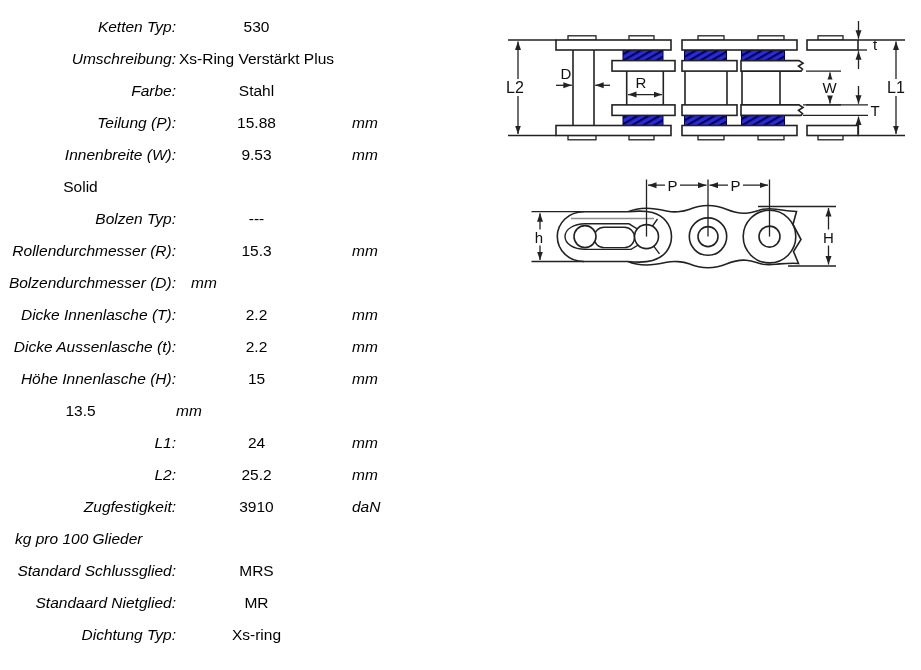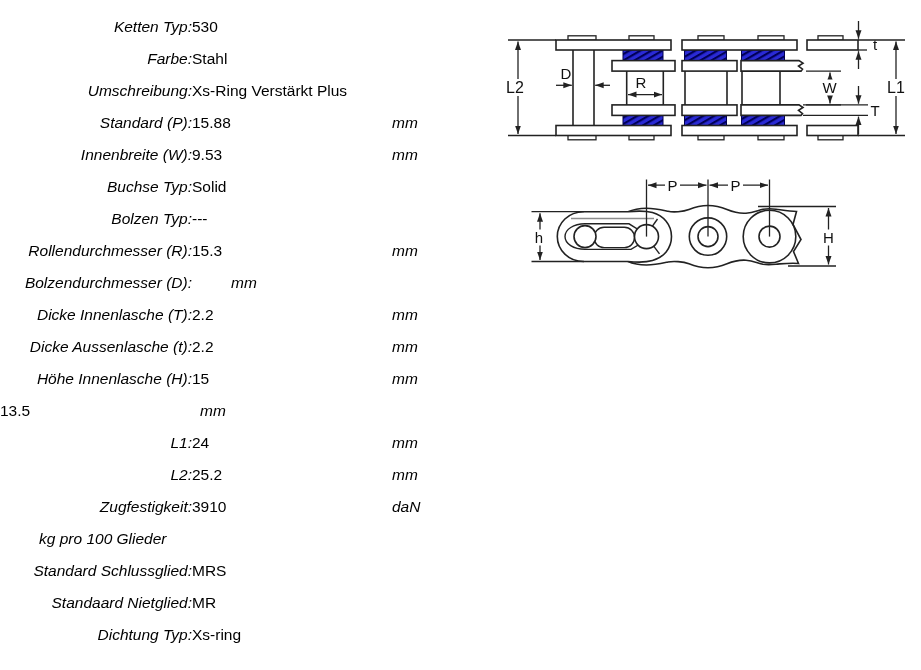--- a/index.html
+++ b/index.html
@@ -1,35 +1,35 @@
 <!DOCTYPE html>
 <html><head>
 <meta charset="utf-8">
 <style>
   html,body{margin:0;padding:0;background:#ffffff;}
   body{position:relative;width:921px;height:670px;overflow:hidden;
        font-family:"Liberation Sans","DejaVu Sans",sans-serif;color:#000;}
   #spec{position:absolute;left:0;top:11px;width:470px;}
   .row{display:flex;height:32px;line-height:32px;white-space:pre;}
-  .lbl{width:176px;text-align:right;font-style:italic;font-size:15.5px;margin-left:16px;}
-  .val{width:161px;text-align:left;font-size:15.5px;}
-  .unit{padding-left:15px;font-style:italic;font-size:15.5px;margin-left:24px;}
+  .lbl{width:176px;text-align:right;font-style:italic;font-size:15.5px;}
+  .val{width:161px;text-align:center;font-size:15.5px;}
+  .unit{padding-left:15px;font-style:italic;font-size:15.5px;}
   #diagrams{position:absolute;left:460px;top:0;}
   text{font-family:"Liberation Sans","DejaVu Sans",sans-serif;fill:#111;}
 </style>
 </head>
 <body>
 
 <div id="spec">
     <div class="row"><div class="lbl">Ketten Typ:</div><div class="val">530</div><div class="unit"></div></div>
+    <div class="row"><div class="lbl">Umschreibung:</div><div class="val">Xs-Ring Verstärkt Plus</div><div class="unit"></div></div>
     <div class="row"><div class="lbl">Farbe:</div><div class="val">Stahl</div><div class="unit"></div></div>
-    <div class="row"><div class="lbl">Umschreibung:</div><div class="val">Xs-Ring Verstärkt Plus</div><div class="unit"></div></div>
-    <div class="row"><div class="lbl">Standard (P):</div><div class="val">15.88</div><div class="unit">mm</div></div>
+    <div class="row"><div class="lbl">Teilung (P):</div><div class="val">15.88</div><div class="unit">mm</div></div>
     <div class="row"><div class="lbl">Innenbreite (W):</div><div class="val">9.53</div><div class="unit">mm</div></div>
-    <div class="row"><div class="lbl">Buchse Typ:</div><div class="val">Solid</div><div class="unit"></div></div>
+    <div class="row"><div class="val">Solid</div><div class="unit"></div></div>
     <div class="row"><div class="lbl">Bolzen Typ:</div><div class="val">---</div><div class="unit"></div></div>
     <div class="row"><div class="lbl">Rollendurchmesser (R):</div><div class="val">15.3</div><div class="unit">mm</div></div>
     <div class="row"><div class="lbl">Bolzendurchmesser (D):</div><div class="unit">mm</div></div>
     <div class="row"><div class="lbl">Dicke Innenlasche (T):</div><div class="val">2.2</div><div class="unit">mm</div></div>
     <div class="row"><div class="lbl">Dicke Aussenlasche (t):</div><div class="val">2.2</div><div class="unit">mm</div></div>
     <div class="row"><div class="lbl">Höhe Innenlasche (H):</div><div class="val">15</div><div class="unit">mm</div></div>
     <div class="row"><div class="val">13.5</div><div class="unit">mm</div></div>
     <div class="row"><div class="lbl">L1:</div><div class="val">24</div><div class="unit">mm</div></div>
     <div class="row"><div class="lbl">L2:</div><div class="val">25.2</div><div class="unit">mm</div></div>
     <div class="row"><div class="lbl">Zugfestigkeit:</div><div class="val">3910</div><div class="unit">daN</div></div>

